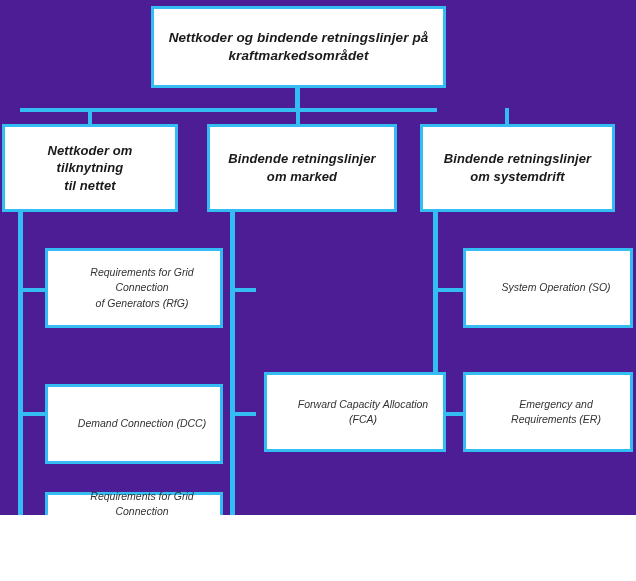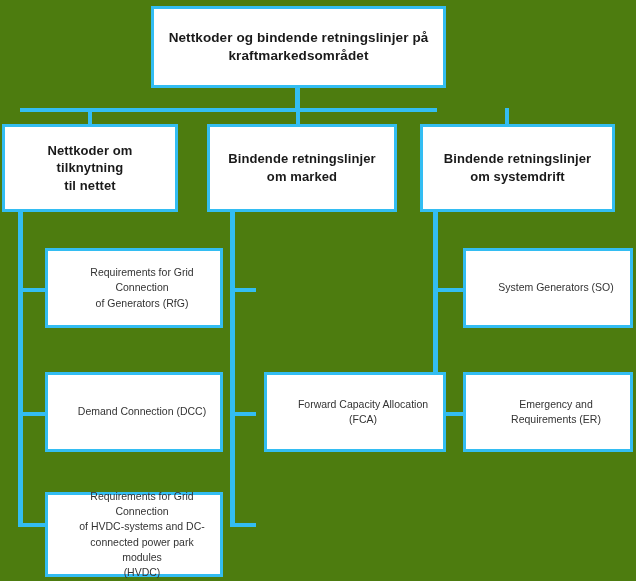--- a/index.html
+++ b/index.html
@@ -3,24 +3,25 @@
 <meta charset="utf-8">
 <style>
   html, body {
     margin: 0;
     padding: 0;
     background: #ffffff;
   }
   #chart-root {
     position: relative;
     width: 636px;
-    height: 581px;
-    background: #4d7c0f;
+    height: 515px;
+    background: #4c1d95;
     font-family: "Liberation Sans", "DejaVu Sans", sans-serif;
     overflow: hidden;
+    font-style: italic;
   }
   .node {
     position: absolute;
     box-sizing: border-box;
     background: #ffffff;
     border: 3px solid #33bdf2;
     display: flex;
     align-items: center;
     justify-content: center;
     text-align: center;
@@ -114,21 +115,21 @@
   <div class="conn trunk" style="left:18px; top:212px; width:5px; height:315px;"></div>
   <div class="conn branch" style="left:22px; top:288px; width:26px; height:4px;"></div>
   <div class="conn branch" style="left:22px; top:412px; width:26px; height:4px;"></div>
   <div class="conn branch" style="left:22px; top:523px; width:26px; height:4px;"></div>
 
   <div class="node level3" style="left:45px; top:248px; width:178px; height:80px;">
     <span class="label">Requirements for Grid Connection
 of Generators (RfG)</span>
   </div>
 
-  <div class="node level3" style="left:45px; top:372px; width:178px; height:80px;">
+  <div class="node level3" style="left:45px; top:384px; width:178px; height:80px;">
     <span class="label">Demand Connection (DCC)</span>
   </div>
 
   <div class="node level3" style="left:45px; top:492px; width:178px; height:85px;">
     <span class="label">Requirements for Grid Connection
 of HVDC-systems and DC-
 connected power park modules
 (HVDC)</span>
   </div>
 
@@ -141,20 +142,20 @@
   <div class="node level3" style="left:252px; top:372px; width:182px; height:80px;margin-left:12px;">
     <span class="label">Forward Capacity Allocation (FCA)</span>
   </div>
 
 
   <div class="conn trunk" style="left:433px; top:212px; width:5px; height:204px;"></div>
   <div class="conn branch" style="left:437px; top:288px; width:28px; height:4px;"></div>
   <div class="conn branch" style="left:437px; top:412px; width:28px; height:4px;"></div>
 
   <div class="node level3" style="left:463px; top:248px; width:170px; height:80px;">
-    <span class="label">System Generators (SO)</span>
+    <span class="label">System Operation (SO)</span>
   </div>
 
   <div class="node level3" style="left:463px; top:372px; width:170px; height:80px;">
     <span class="label">Emergency and Requirements (ER)</span>
   </div>
 
 </div>
 
 </body></html>

